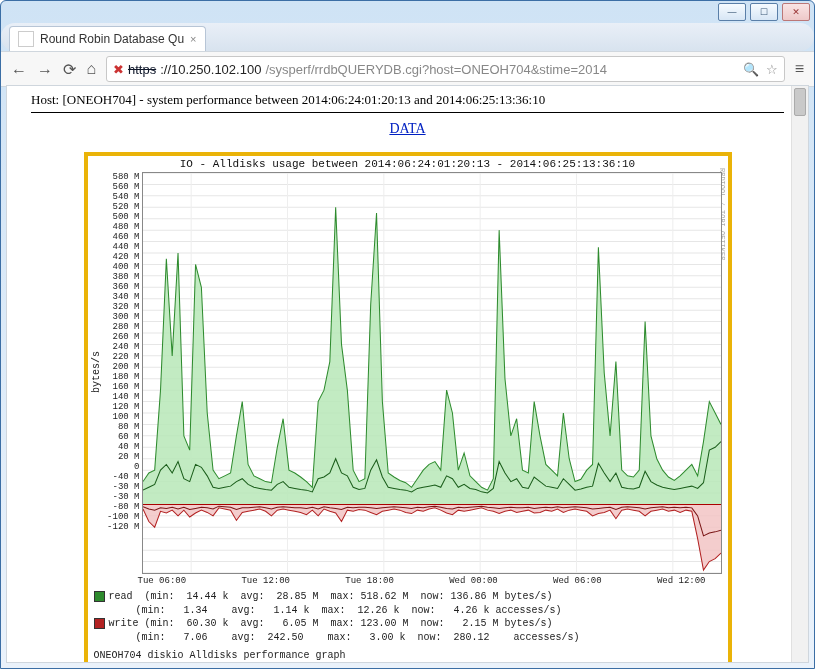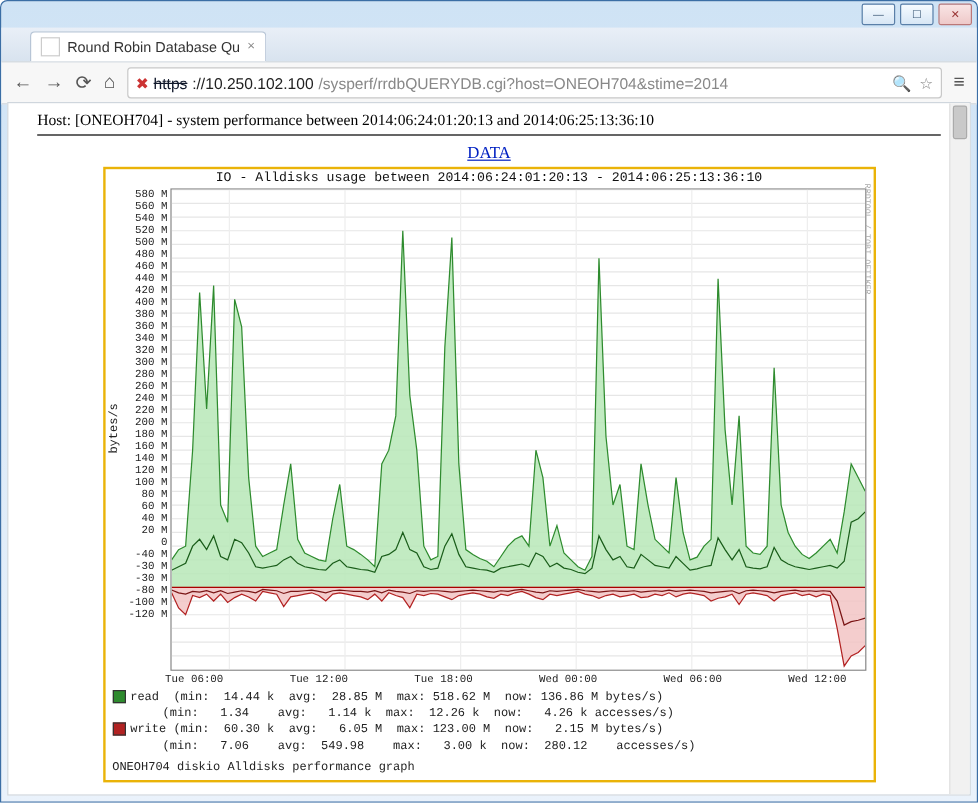--- a/index.html
+++ b/index.html
@@ -8,21 +8,21 @@
     background:linear-gradient(#cfe3f5,#eaf2fb);border-radius:6px 6px 0 0;overflow:hidden;
     position:relative;}
   .titlebar{height:22px;display:flex;justify-content:flex-end;align-items:center;
     padding:0 4px;gap:4px;}
   .win-btn{width:26px;height:16px;border:1px solid #5a7fa8;border-radius:2px;
     background:linear-gradient(#f6fbff,#d7e6f5);display:flex;align-items:center;
     justify-content:center;font-size:9px;color:#3b5876;}
   .win-btn.close{background:linear-gradient(#f9e4e4,#eec9c9);border-color:#b77;color:#933;}
   
   .tabstrip{height:28px;background:linear-gradient(#e9eff7,#d8e3ef);display:flex;
-    align-items:flex-end;padding-left:24px;}
+    align-items:flex-end;padding-left:8px;border-radius:14px;}
   .tab{background:#fff;border:1px solid #b7c5d6;border-bottom:none;
     border-radius:4px 4px 0 0;height:24px;display:flex;align-items:center;
     padding:0 8px;gap:6px;font-size:12px;color:#333;max-width:180px;}
   .tab .favicon{width:14px;height:14px;border:1px solid #ccc;background:#fff;}
   .tab .title{white-space:nowrap;overflow:hidden;text-overflow:ellipsis;flex:1;}
   .tab .x{color:#888;font-size:11px;}
   
   .toolbar{height:34px;background:#f7f7f7;border-top:1px solid #d0d7de;
     border-bottom:1px solid #d0d7de;display:flex;align-items:center;gap:10px;
     padding:0 10px;}
@@ -40,23 +40,23 @@
   .scrolltrack{position:absolute;right:0;top:0;bottom:0;width:16px;
     background:#f1f1f1;border-left:1px solid #e0e0e0;}
   .scrollthumb{position:absolute;left:2px;right:2px;top:2px;height:26px;
     background:#c9c9c9;border:1px solid #aaa;border-radius:2px;}
   .page{padding:6px 24px 6px 24px;}
   .page h3{font-family:"Times New Roman",serif;font-size:13px;font-weight:normal;
     text-align:left;margin:0 0 4px 0;}
   .page hr{border:none;border-top:1px solid #000;margin:0 0 8px 0;}
   .datalink{display:block;text-align:center;color:#0020c2;
     font-family:"Times New Roman",serif;font-size:14px;text-decoration:underline;
-    margin-bottom:2px;}
-  
-  .graph{width:640px;margin:0 auto;border:2px solid #eab308;background:#fff;
+    margin-bottom:15px;}
+  
+  .graph{width:640px;margin:0 auto;border:4px solid #eab308;background:#fff;
     font-family:"Courier New",monospace;font-size:10px;color:#222;position:relative;}
   .graph-title{text-align:center;font-size:11px;padding:2px 0 0 0;color:#111;}
   .plotwrap{display:flex;}
   .ylabel{writing-mode:vertical-rl;transform:rotate(180deg);text-align:center;
     font-size:10px;color:#222;padding:0 1px;display:flex;align-items:center;
     justify-content:center;width:14px;}
   .yticks{width:36px;display:flex;flex-direction:column;justify-content:flex-start;
     text-align:right;font-size:9px;color:#222;padding:2px 2px 2px 0;}
   .plot{flex:1;height:400px;position:relative;border:1px solid #888;
     margin:2px 6px 0 0;background:#fff;overflow:hidden;}
@@ -224,19 +224,19 @@
             <div>Tue 18:00</div>
             <div>Wed 00:00</div>
             <div>Wed 06:00</div>
             <div>Wed 12:00</div>
           </div>
 
         <div class="legend">
           <div class="row"><span class="sw read"></span><span>read </span><span> (min:  14.44 k  avg:  28.85 M  max: 518.62 M  now: 136.86 M bytes/s)</span></div>
           <div class="row">       (min:   1.34    avg:   1.14 k  max:  12.26 k  now:   4.26 k accesses/s)</div>
           <div class="row"><span class="sw write"></span><span>write</span><span> (min:  60.30 k  avg:   6.05 M  max: 123.00 M  now:   2.15 M bytes/s)</span></div>
-          <div class="row">       (min:   7.06    avg:  549.98    max:   3.00 k  now:  280.12    accesses/s)</div>
+          <div class="row">       (min:   7.06    avg:  242.50    max:   3.00 k  now:  280.12    accesses/s)</div>
         </div>
         <div class="footer">ONEOH704 diskio Alldisks performance graph</div>
       </div>
     </div>
   </div>
 </div>
 
 </body></html>

